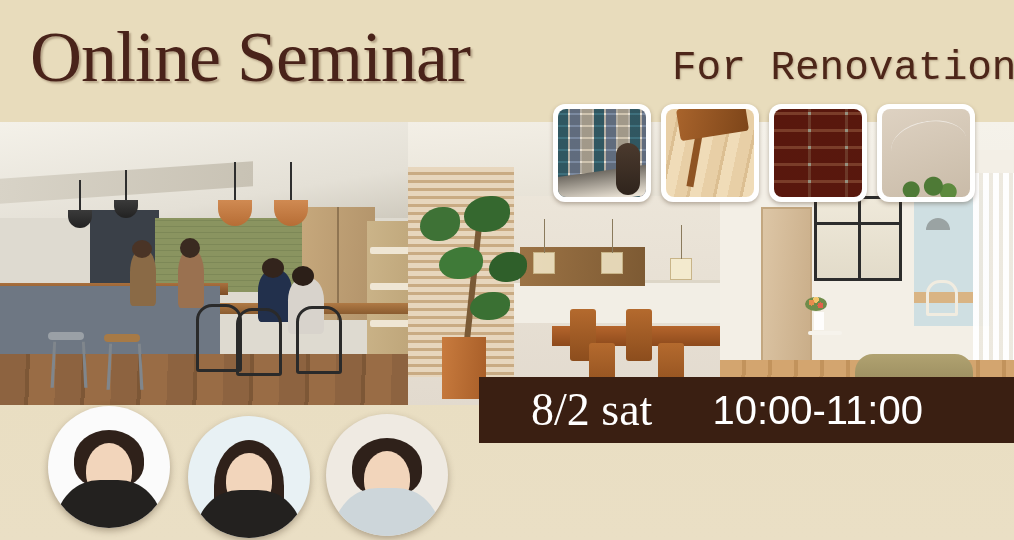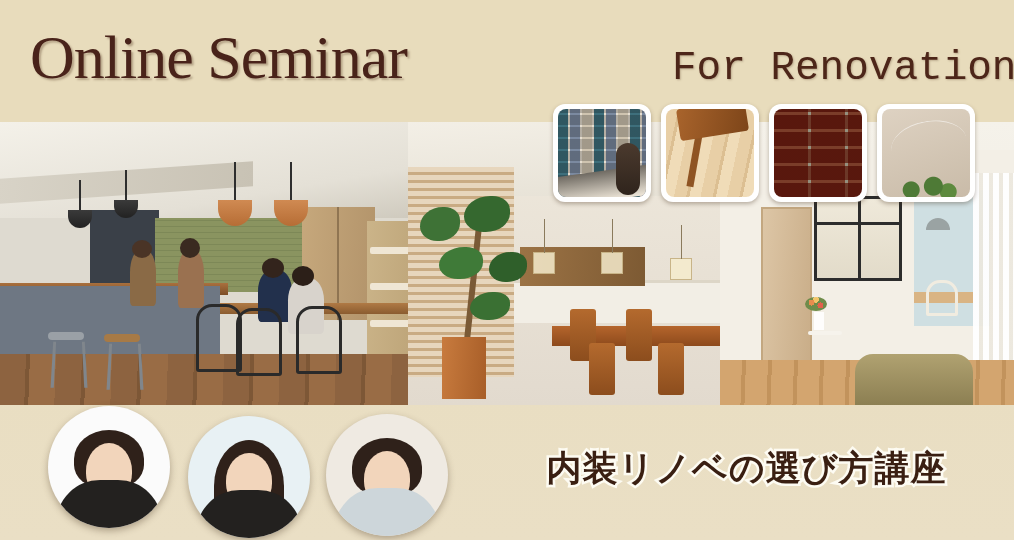--- a/index.html
+++ b/index.html
@@ -14,21 +14,21 @@
   }
 
   
   .header-band{
     position:absolute;left:0;top:0;width:1014px;height:122px;
     background:#e8dcbc;
   }
   .title-main{
     position:absolute;left:30px;top:16px;
     font-family:"Liberation Serif","DejaVu Serif",serif;
-    font-size:62px;line-height:82px;letter-spacing:-1px;
+    font-size:72px;line-height:82px;letter-spacing:-1px;
     color:#49231a;
     text-shadow:2px 2px 2px rgba(120,95,70,.45);
     white-space:nowrap;
   }
   .title-sub{
     position:absolute;left:672px;top:46px;
     font-family:Liberation Mono, monospace;
     font-size:41px;line-height:45px;color:#4d2619;
     text-shadow:1px 1px 2px rgba(120,95,70,.4);
     white-space:nowrap;
@@ -316,16 +316,19 @@
         <div class="face"></div>
         <div class="body b-dark"></div>
     </div>
     <div class="pf pf3">
       <div class="hair"></div>
         <div class="face"></div>
         <div class="body b-gray"></div>
     </div>
   </div>
 
-
-  <div class="caption-main">内装リノベの選び方講座</div>
+  <div class="date-banner">
+    <span class="date-text">8/2 sat</span>
+    <span class="time-text">10:00-11:00</span>
+  </div>
+
 
 </div>
 
 </body></html>

